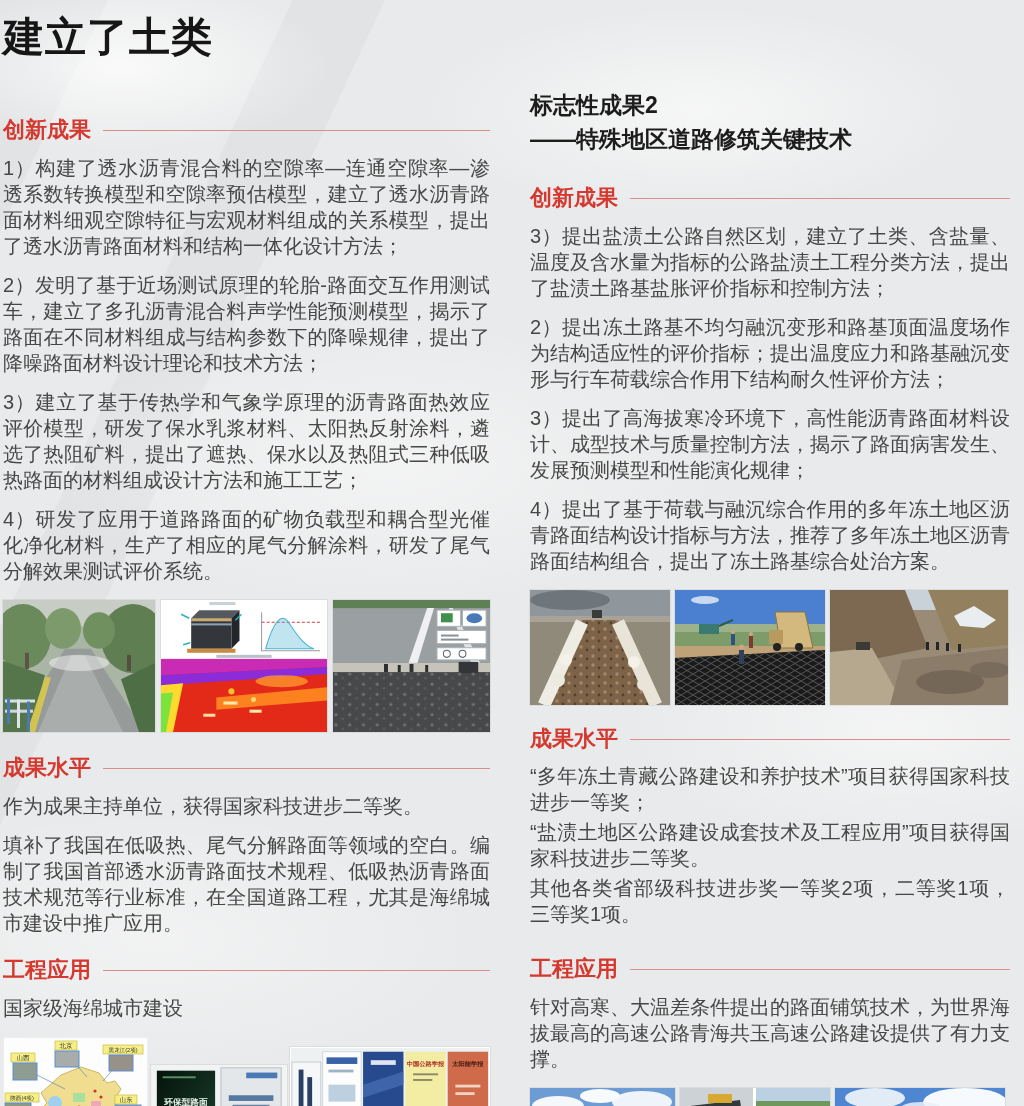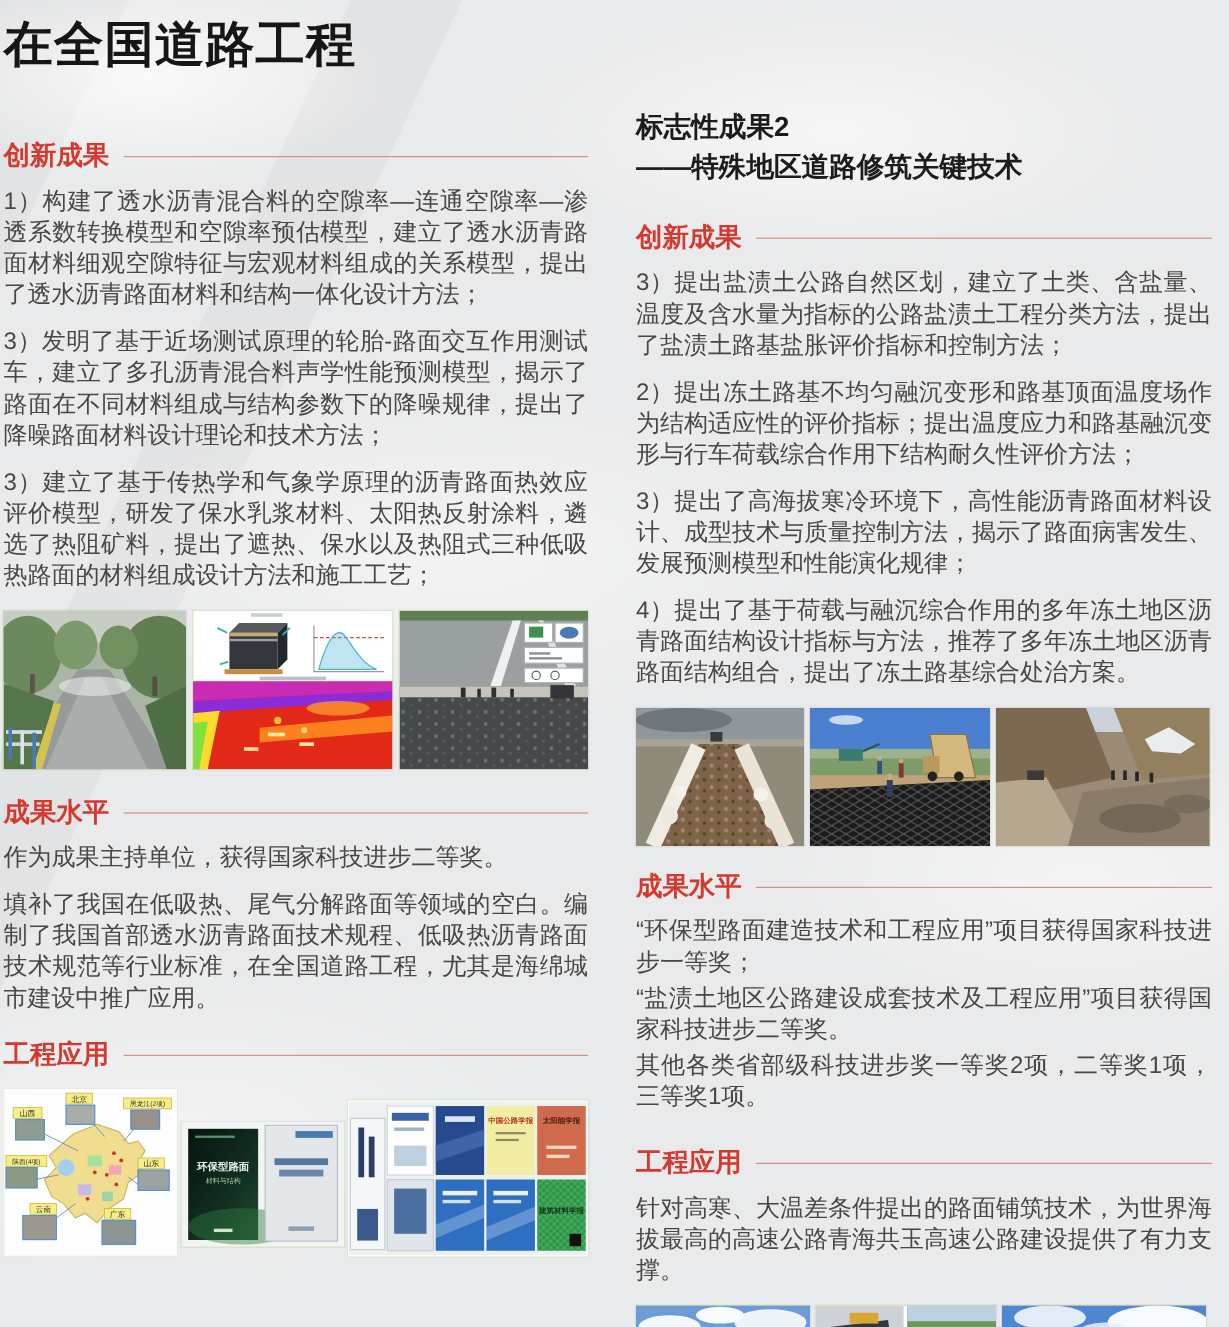--- a/index.html
+++ b/index.html
@@ -53,30 +53,31 @@
   .ph-snowroad{width:145px;height:140px;margin-right:5px;}
   .ph-collage{width:150px;height:140px;margin-right:5px;}
   .ph-plateau{width:170px;height:140px;}
   text{font-family:"Liberation Sans","DejaVu Sans",sans-serif;}
 </style>
 </head>
 <body>
 
 <div class="page">
 
-  <h1 class="page-title">在全国道路工程</h1>
+  <h1 class="page-title">建立了土类</h1>
 
   <div class="cols">
 
     <section>
 
       <div class="sec-label mt-innov">创新成果</div>
       <p class="body-p">1）构建了透水沥青混合料的空隙率—连通空隙率—渗透系数转换模型和空隙率预估模型，建立了透水沥青路面材料细观空隙特征与宏观材料组成的关系模型，提出了透水沥青路面材料和结构一体化设计方法；</p>
-      <p class="body-p">3）发明了基于近场测试原理的轮胎-路面交互作用测试车，建立了多孔沥青混合料声学性能预测模型，揭示了路面在不同材料组成与结构参数下的降噪规律，提出了降噪路面材料设计理论和技术方法；</p>
+      <p class="body-p">2）发明了基于近场测试原理的轮胎-路面交互作用测试车，建立了多孔沥青混合料声学性能预测模型，揭示了路面在不同材料组成与结构参数下的降噪规律，提出了降噪路面材料设计理论和技术方法；</p>
       <p class="body-p">3）建立了基于传热学和气象学原理的沥青路面热效应评价模型，研发了保水乳浆材料、太阳热反射涂料，遴选了热阻矿料，提出了遮热、保水以及热阻式三种低吸热路面的材料组成设计方法和施工工艺；</p>
+      <p class="body-p">4）研发了应用于道路路面的矿物负载型和耦合型光催化净化材料，生产了相应的尾气分解涂料，研发了尾气分解效果测试评价系统。</p>
 
       <div class="photo-row">
         <div class="photo ph-park">
           <svg viewBox="0 0 152 130" preserveAspectRatio="none">
             <rect width="152" height="130" fill="#aab5a6"></rect>
             <rect width="152" height="26" fill="#c7cdc5"></rect>
             <ellipse cx="20" cy="36" rx="28" ry="32" fill="#6b8a5c"></ellipse>
             <ellipse cx="130" cy="38" rx="32" ry="34" fill="#5f7f52"></ellipse>
             <ellipse cx="60" cy="28" rx="18" ry="20" fill="#7d9a6d"></ellipse>
             <ellipse cx="96" cy="30" rx="16" ry="18" fill="#71905f"></ellipse>
@@ -158,20 +159,21 @@
             <rect y="71" width="160" height="59" fill="url(#as-spk)"></rect>
           </svg>
         </div>
       </div>
 
       <div class="sec-label mt-level-l">成果水平</div>
       <p class="body-p">作为成果主持单位，获得国家科技进步二等奖。</p>
       <p class="body-p">填补了我国在低吸热、尾气分解路面等领域的空白。编制了我国首部透水沥青路面技术规程、低吸热沥青路面技术规范等行业标准，在全国道路工程，尤其是海绵城市建设中推广应用。</p>
 
       <div class="sec-label mt-app">工程应用</div>
+      <p class="body-p">国家级海绵城市建设</p>
 
       <div class="photo-row">
         <div class="photo ph-map">
           <svg viewBox="0 0 145 140" preserveAspectRatio="none">
             <rect width="145" height="140" fill="#fdfdfd" stroke="#e0e0e0" stroke-width="1"></rect>
             <polygon points="58,38 78,30 96,36 104,46 112,44 118,52 112,62 116,70 104,78 100,92 88,100 78,112 68,104 60,108 50,96 40,90 34,76 44,66 38,56" fill="#f0dd90" stroke="#cbb869" stroke-width="1"></polygon>
             <circle cx="52" cy="66" r="7" fill="#9fd0f0"></circle>
             <rect x="70" y="56" width="12" height="9" fill="#a8e0a0"></rect>
             <rect x="88" y="64" width="10" height="8" fill="#f0a8b8"></rect>
             <rect x="62" y="80" width="11" height="9" fill="#c9b8ec"></rect>
@@ -374,21 +376,21 @@
             <rect x="26" y="52" width="14" height="8" fill="#3c3a36"></rect>
             <rect x="96" y="52" width="3" height="8" fill="#26262a"></rect>
             <rect x="106" y="52" width="3" height="8" fill="#26262a"></rect>
             <rect x="116" y="53" width="3" height="8" fill="#26262a"></rect>
             <rect x="128" y="54" width="3" height="8" fill="#26262a"></rect>
           </svg>
         </div>
       </div>
 
       <div class="sec-label mt-level-r">成果水平</div>
-      <p class="body-p tight" style="margin-top:12px;">“环保型路面建造技术和工程应用”项目获得国家科技进步一等奖；</p>
+      <p class="body-p tight" style="margin-top:12px;">“多年冻土青藏公路建设和养护技术”项目获得国家科技进步一等奖；</p>
       <p class="body-p tight">“盐渍土地区公路建设成套技术及工程应用”项目获得国家科技进步二等奖。</p>
       <p class="body-p tight">其他各类省部级科技进步奖一等奖2项，二等奖1项，三等奖1项。</p>
 
       <div class="sec-label mt-app" style="margin-top:30px;">工程应用</div>
       <p class="body-p">针对高寒、大温差条件提出的路面铺筑技术，为世界海拔最高的高速公路青海共玉高速公路建设提供了有力支撑。</p>
 
       <div class="photo-row">
         <div class="photo ph-snowroad">
           <svg viewBox="0 0 145 140" preserveAspectRatio="none">
             <rect width="145" height="140" fill="#9aa687"></rect>

